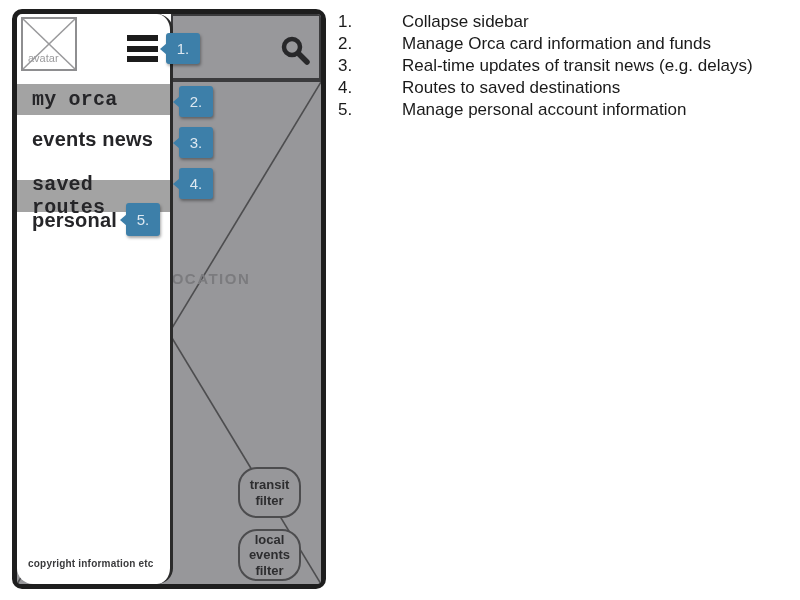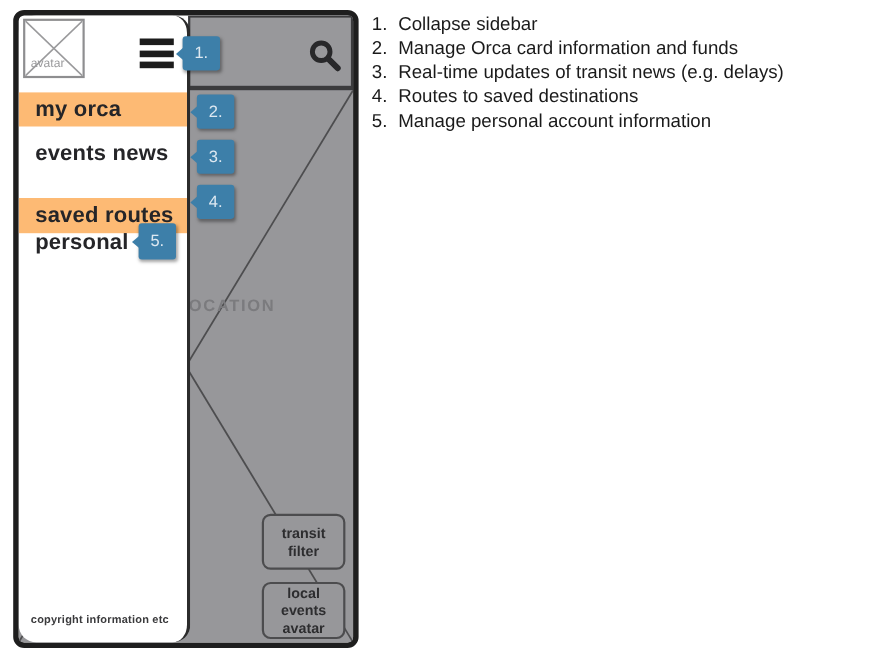--- a/index.html
+++ b/index.html
@@ -17,22 +17,22 @@
   .map-layer {
     position: absolute; left: 0; right: 0; top: 66px; bottom: 0;
     background: #97979a; border-top: 2px solid #3b3b3d; z-index: 1;
   }
   .map-layer svg.diag { position: absolute; inset: 0; width: 100%; height: 100%; }
   .location-label {
     position: absolute; left: 144px; top: 188px;
     font-size: 15px; font-weight: bold; letter-spacing: 1.5px; color: #7b7b7e;
   }
   .filter-btn {
-    position: absolute; left: 221px; width: 76px;
-    background: #97979a; border: 2px solid #4c4c4e; border-radius: 8px;
+    position: absolute; left: 221px; width: 63px;
+    background: #97979a; border: 2px solid #4c4c4e; border-radius: 19px;
     display: flex; align-items: center; justify-content: center; text-align: center;
     font-size: 13px; font-weight: 600; color: #2d2d2f; line-height: 1.2; padding: 2px;
   }
   .filter-transit { top: 385px; height: 51px; }
   .filter-local  { top: 447px; height: 52px; }
 
   
   .headerbar {
     position: absolute; left: 154px; top: 0; width: 150px; height: 66px;
     background: #98989b; border: 2px solid #3b3b3d; z-index: 2;
@@ -56,21 +56,21 @@
     position: absolute; left: 110px; top: 21px; width: 31px; height: 27px;
     display: flex; flex-direction: column; justify-content: space-between; cursor: pointer;
   }
   .hamburger span { display: block; height: 6px; background: #1c1c1c; }
 
   .menu-item {
     position: absolute; left: 0; width: 153px; height: 31px;
     display: flex; align-items: center; padding-left: 15px;
     font-size: 20px; font-weight: 600; color: #252528; letter-spacing: 0.2px; cursor: pointer;
   }
-  .menu-item.shaded { background: #fdba74; }
+  .menu-item.shaded { background: #a3a3a3; font-family: Liberation Mono, monospace; }
   .mi-1 { top: 70px; }
   .mi-2 { top: 110px; }
   .mi-3 { top: 150px; height: 32px; margin-top: 16px; }
   .mi-4 { top: 190px; height: 32px; }
 
   .copyright {
     position: absolute; left: 11px; top: 544px;
     font-size: 10px; font-weight: bold; color: #3a3a3c; letter-spacing: 0.2px;
   }
 
@@ -93,36 +93,36 @@
   .bdg-4 { left: 162px; top: 154px; }
   .bdg-5 { left: 109px; top: 189px; height: 33px; }
 
   
   .legend {
     position: absolute; left: 338px; top: 11px; width: 455px;
     font-size: 17px; color: #1a1a1a;
   }
   .legend-row { display: flex; line-height: 22px; }
   .legend-num { width: 24px; flex: 0 0 24px; }
-  .legend-text { flex: 1; }
+  .legend-text { flex: 1; margin-left: 40px; }
 </style>
 </head>
 <body>
 
 <div class="phone">
   <div class="phone-inner">
 
     <div class="map-layer">
       <svg class="diag" viewBox="0 0 100 100" preserveAspectRatio="none">
         <line x1="100" y1="0" x2="0" y2="100" stroke="#4d4d4f" stroke-width="0.5" vector-effect="non-scaling-stroke" style="stroke-width:1.6px"></line>
         <line x1="0" y1="0" x2="100" y2="100" stroke="#4d4d4f" stroke-width="0.5" vector-effect="non-scaling-stroke" style="stroke-width:1.6px"></line>
       </svg>
       <div class="location-label">LOCATION</div>
       <div class="filter-btn filter-transit">transit filter</div>
-      <div class="filter-btn filter-local">local events avatar</div>
+      <div class="filter-btn filter-local">local events filter</div>
     </div>
 
     <div class="headerbar">
       <svg class="search" viewBox="0 0 32 32">
         <circle cx="13" cy="13" r="8" fill="none" stroke="#28282a" stroke-width="4.5"></circle>
         <line x1="19.5" y1="19.5" x2="28" y2="28" stroke="#28282a" stroke-width="5.5" stroke-linecap="round"></line>
       </svg>
     </div>
 
     <div class="sidebar">

